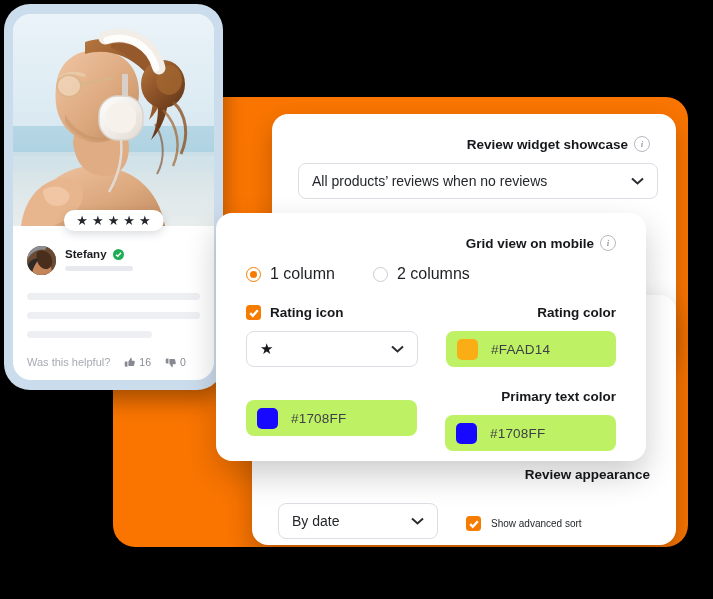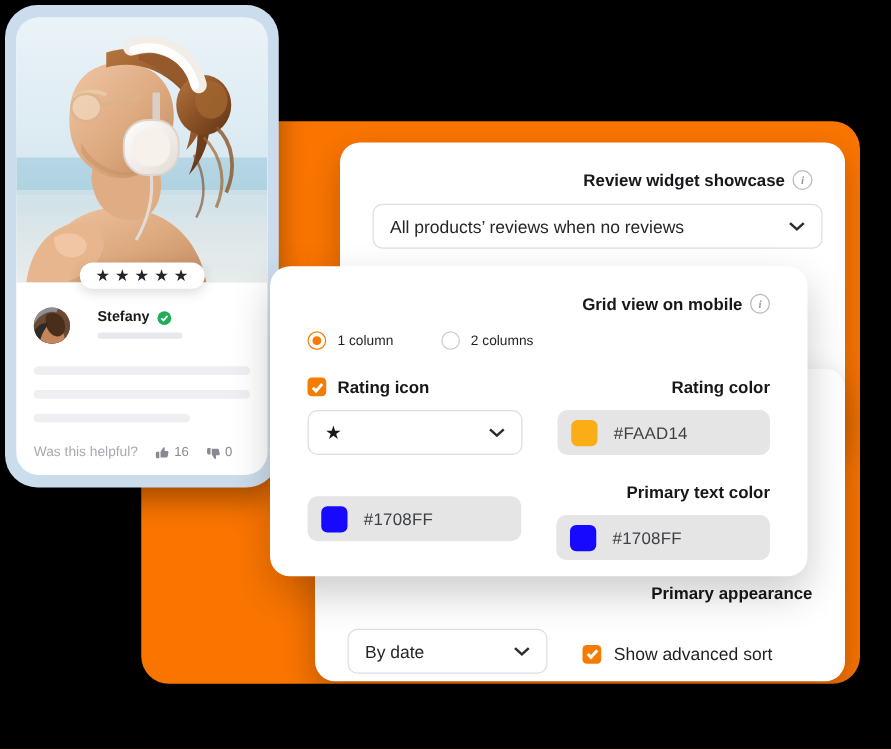--- a/index.html
+++ b/index.html
@@ -60,21 +60,21 @@
     border-radius: 20px;
     padding: 5px 13px;
     display: flex;
     gap: 4px;
     box-shadow: 0 3px 9px rgba(40,50,70,0.17);
     z-index: 3;
   }
   .stars-pill .st { font-size: 13px; color: #22252A; line-height: 11px; }
 
   .review-body { position: absolute; top: 212px; left: 0; right: 0; bottom: 0; padding: 14px 14px 0 14px; box-sizing: border-box; }
-  .reviewer { display: flex; align-items: flex-start; gap: 22px; margin-top: 6px; }
+  .reviewer { display: flex; align-items: flex-start; gap: 9px; margin-top: 6px; }
   .avatar {
     width: 29px; height: 29px; border-radius: 50%;
     overflow: hidden; flex: 0 0 29px;
     background: #6b4a3a;
   }
   .avatar svg { display:block; width:100%; height:100%; }
   .rname-wrap { padding-top: 2px; flex: 1; }
   .rname-line { display: flex; align-items: center; gap: 6px; }
   .rname { font-size: 11.5px; font-weight: bold; color: #1A1C20; }
   .verified {
@@ -159,21 +159,21 @@
     color: #24262B;
     box-sizing: border-box;
   }
   .select.wide { width: 360px; }
   .select.narrow { width: 160px; }
   .select.icon-sel { width: 172px; }
   .chev { color: #3A3C42; font-size: 12px; line-height: 1; }
   .chev svg { width: 13px; height: 8px; stroke: #2A2C31; stroke-width: 2; fill: none; }
 
   .radio-row { display: flex; align-items: center; gap: 38px; margin-top: 14px; }
-  .radio-item { display: flex; align-items: center; gap: 9px; font-size: 11px; color: #1E2025; }
+  .radio-item { display: flex; align-items: center; gap: 9px; font-size: 16px; color: #1E2025; }
   .radio {
     width: 15px; height: 15px; border-radius: 50%;
     border: 1.8px solid #C9CCD2; box-sizing: border-box;
     display: inline-flex; align-items: center; justify-content: center;
   }
   .radio.on { border-color: #F57C00; }
   .radio.on::after {
     content: ""; width: 7px; height: 7px; border-radius: 50%;
     background: #F57C00;
   }
@@ -186,32 +186,32 @@
     width: 15px; height: 15px; border-radius: 3.5px;
     background: #F57C00;
     display: inline-flex; align-items: center; justify-content: center;
     flex: 0 0 15px;
   }
   .cbx svg { width: 10px; height: 10px; stroke: #fff; stroke-width: 2.4; fill: none; }
 
   .color-field {
     margin-top: 11px;
     height: 36px;
-    background: #e5e5e5;
+    background: #bef264;
     border-radius: 8px;
     display: flex; align-items: center;
     gap: 13px;
     padding: 0 11px;
     box-sizing: border-box;
   }
   .swatch { width: 21px; height: 21px; border-radius: 5px; flex: 0 0 21px; }
   .color-val { font-size: 13.5px; color: #3D4047; letter-spacing: .2px; }
 
   .bottom-row { display: flex; align-items: flex-end; gap: 28px; margin-top: 10px; }
-  .adv-sort { display: flex; align-items: center; gap: 10px; font-size: 14px; color: #1E2025; padding-bottom: 8px; }
+  .adv-sort { display: flex; align-items: center; gap: 10px; font-size: 10px; color: #1E2025; padding-bottom: 8px; }
   .star-glyph { font-size: 15px; color: #16181C; }
 </style>
 </head>
 <body>
 
 <div class="stage">
 
   <div class="orange-panel"></div>
 
   <div class="card card-showcase">
@@ -225,21 +225,21 @@
         <svg viewBox="0 0 13 8">
             <polyline points="1,1.5 6.5,6.5 12,1.5"></polyline>
           </svg>
       </span>
     </div>
   </div>
 
   <div class="card card-appearance">
     <div style="height:150px"></div>
     <div class="field-label">
-      <span>Primary appearance</span>
+      <span>Review appearance</span>
     </div>
     <div class="bottom-row">
       <div class="select narrow">
         <span>By date</span>
         <span class="chev">
           <svg viewBox="0 0 13 8">
               <polyline points="1,1.5 6.5,6.5 12,1.5"></polyline>
             </svg>
         </span>
       </div>

